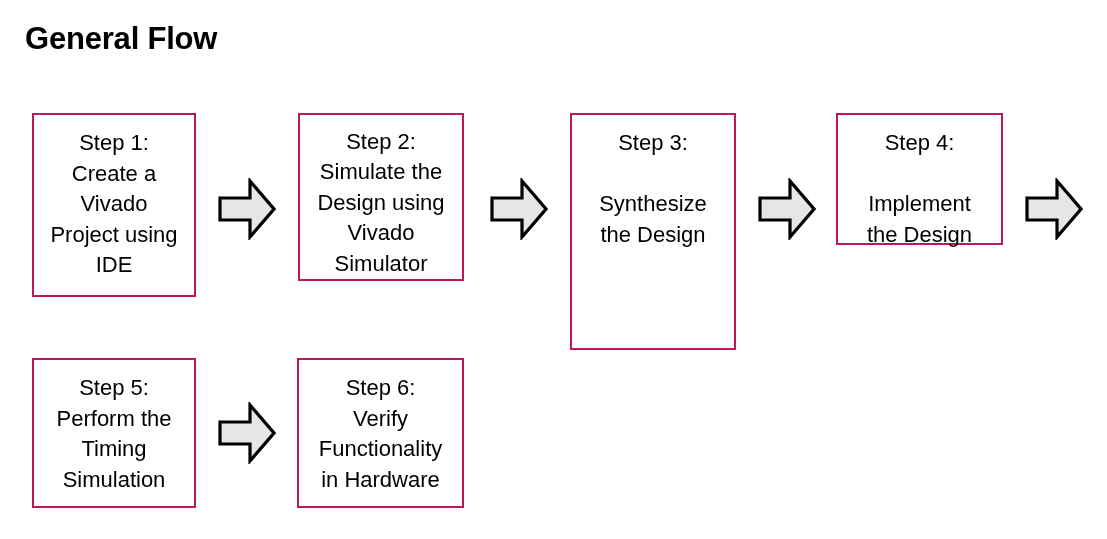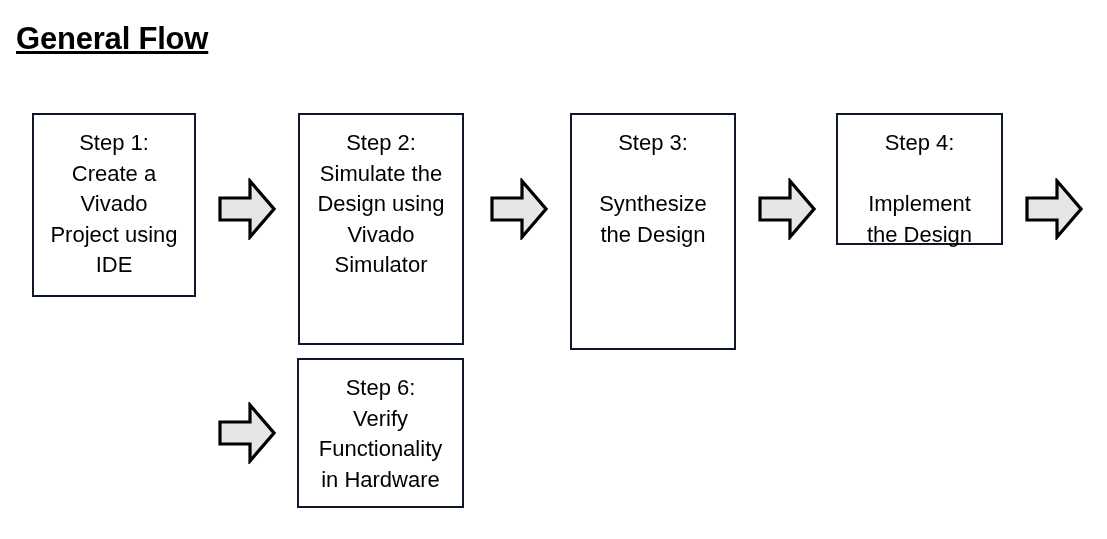--- a/index.html
+++ b/index.html
@@ -10,40 +10,39 @@
     width: 1107px;
     height: 539px;
     background: #ffffff;
     font-family: "Liberation Sans", sans-serif;
     color: #000000;
     overflow: hidden;
     position: relative;
   }
   #page-title {
     position: absolute;
-    left: 16px;
+    left: 25px;
     top: 19px;
     font-size: 31px;
     font-weight: bold;
     letter-spacing: -0.2px;
     line-height: 40px;
     white-space: nowrap;
-    text-decoration: underline;
   }
   .flow-canvas {
     position: absolute;
     left: 0;
     top: 0;
     width: 1107px;
     height: 539px;
   }
   .step-box {
     position: absolute;
     box-sizing: border-box;
-    border: 2px solid #0f172a;
+    border: 2px solid #be185d;
     background: #ffffff;
     display: flex;
     flex-direction: column;
     align-items: center;
     font-size: 22px;
     line-height: 30.5px;
     text-align: center;
     white-space: pre-line;
     padding-top: 13px;
     justify-content: flex-start;
@@ -74,21 +73,21 @@
 Project using
 IDE</span>
   </div>
 
   <div class="arrow" style="left:218px; top:178px; width:58px; height:62px;">
     <svg width="58" height="62" viewBox="0 0 58 62">
       <polygon points="2,20 32,20 32,3 56,31 32,59 32,42 2,42" fill="#e6e6e6" stroke="#000000" stroke-width="3.2" stroke-linejoin="miter"></polygon>
     </svg>
   </div>
 
-  <div class="step-box" style="left:298px; top:113px; width:166px; height:232px;">
+  <div class="step-box" style="left:298px; top:113px; width:166px; height:168px;justify-content:flex-end;">
     <span class="step-text">Step 2:
 Simulate the
 Design using
 Vivado
 Simulator</span>
   </div>
 
   <div class="arrow" style="left:490px; top:178px; width:58px; height:62px;">
     <svg width="58" height="62" viewBox="0 0 58 62">
       <polygon points="2,20 32,20 32,3 56,31 32,59 32,42 2,42" fill="#e6e6e6" stroke="#000000" stroke-width="3.2" stroke-linejoin="miter"></polygon>
@@ -114,20 +113,26 @@
 Implement
 the Design</span>
   </div>
 
   <div class="arrow" style="left:1025px; top:178px; width:58px; height:62px;">
     <svg width="58" height="62" viewBox="0 0 58 62">
       <polygon points="2,20 32,20 32,3 56,31 32,59 32,42 2,42" fill="#e6e6e6" stroke="#000000" stroke-width="3.2" stroke-linejoin="miter"></polygon>
     </svg>
   </div>
 
+  <div class="step-box" style="left:32px; top:358px; width:164px; height:150px;">
+    <span class="step-text">Step 5:
+Perform the
+Timing
+Simulation</span>
+  </div>
 
   <div class="arrow" style="left:218px; top:402px; width:58px; height:62px;">
     <svg width="58" height="62" viewBox="0 0 58 62">
       <polygon points="2,20 32,20 32,3 56,31 32,59 32,42 2,42" fill="#e6e6e6" stroke="#000000" stroke-width="3.2" stroke-linejoin="miter"></polygon>
     </svg>
   </div>
 
   <div class="step-box" style="left:297px; top:358px; width:167px; height:150px;align-items:flex-end;">
     <span class="step-text">Step 6:
 Verify

